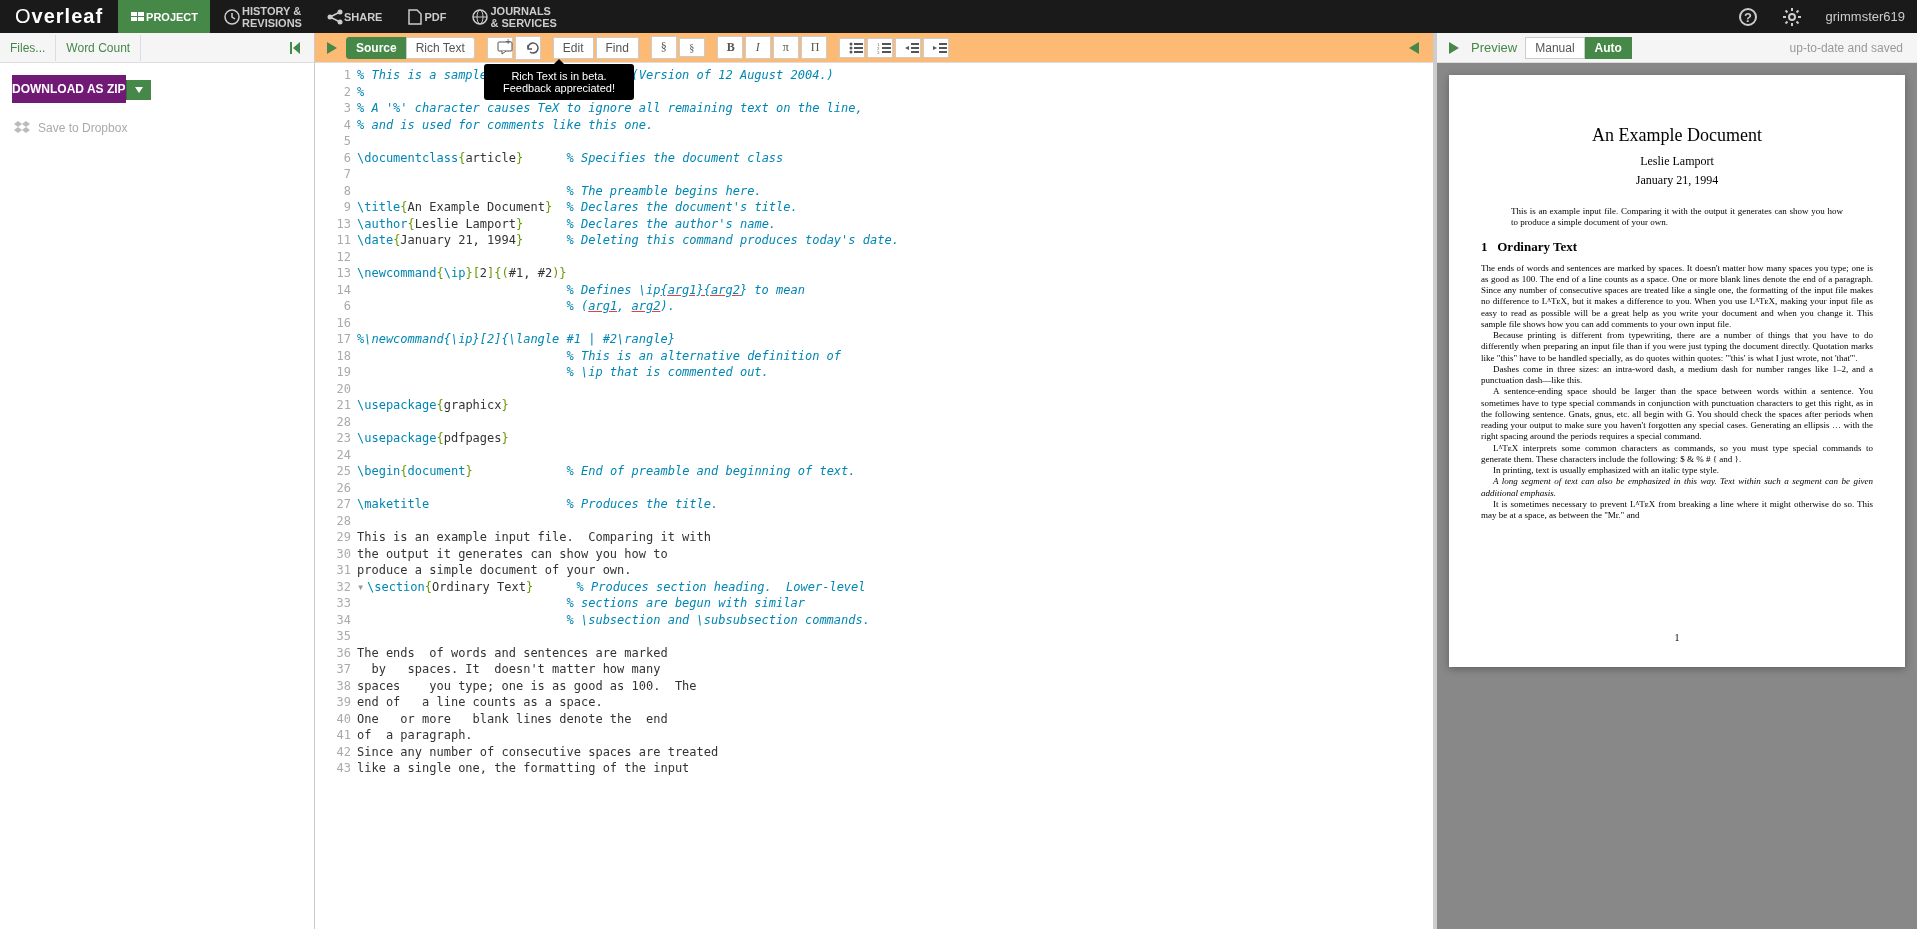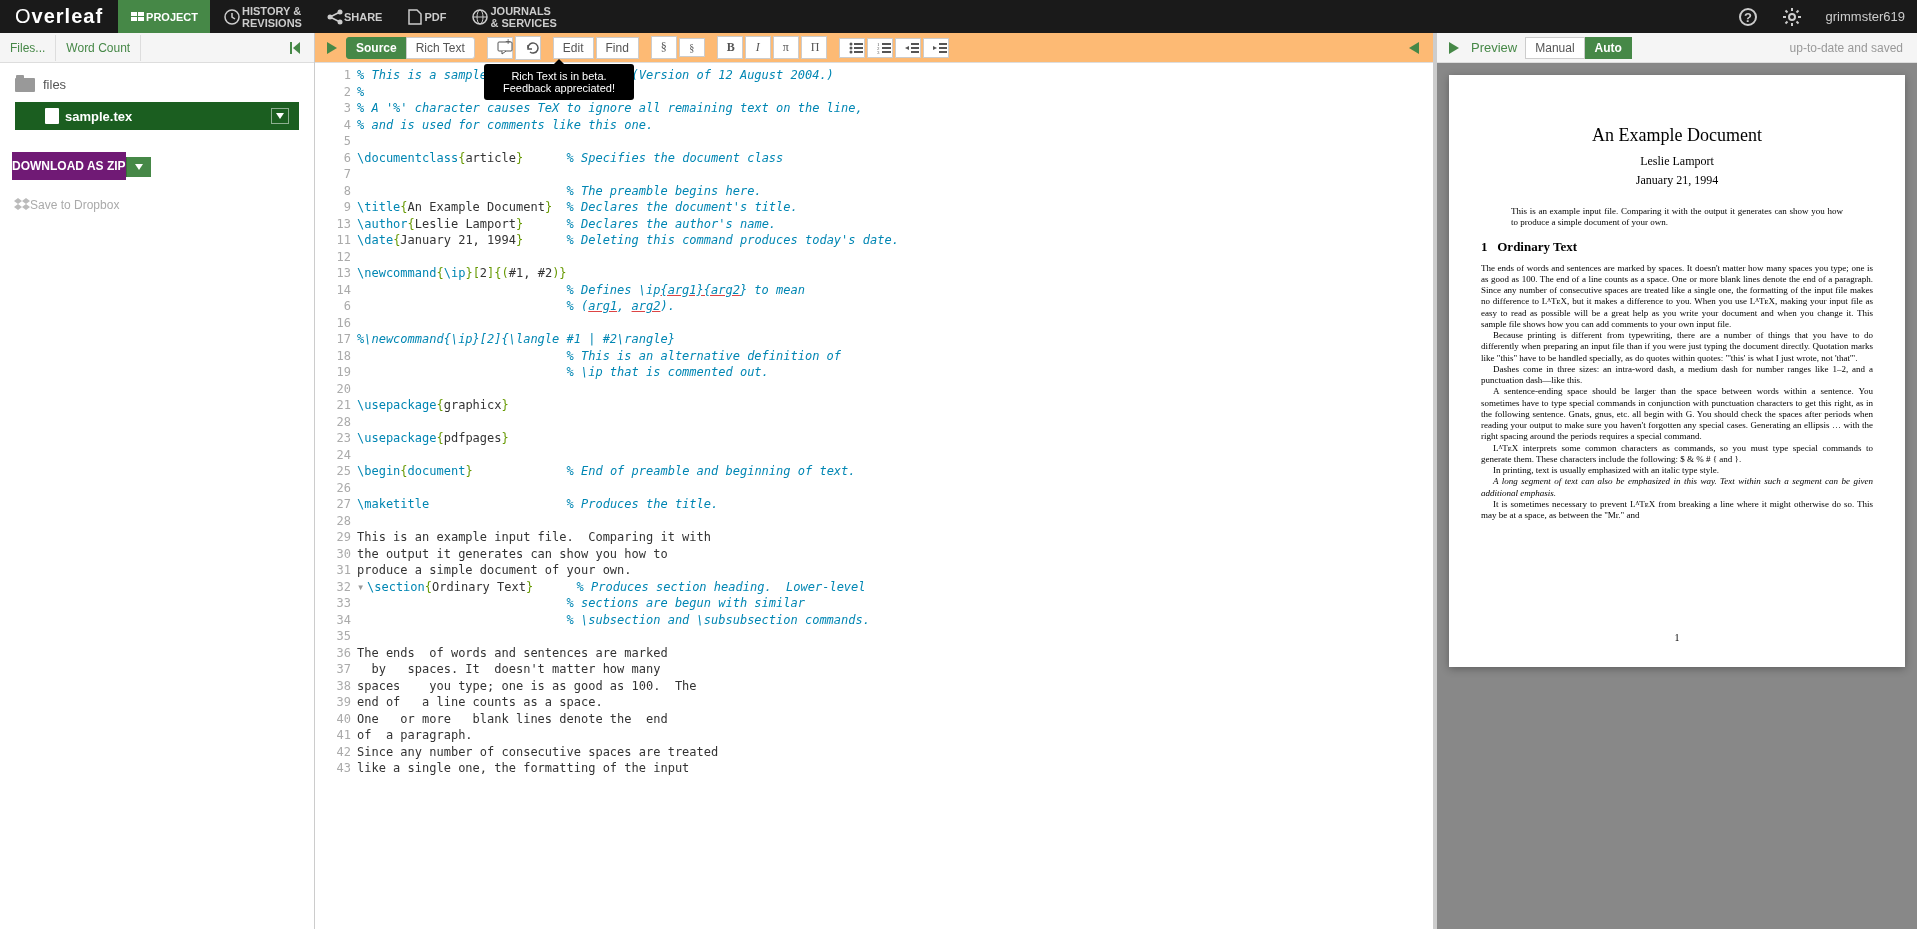--- a/index.html
+++ b/index.html
@@ -19,21 +19,21 @@
 .file-tree { padding: 10px 15px; }
 .file-root { display: flex; align-items: center; gap: 8px; color: #555; padding: 4px 0; }
 .folder-icon { width: 20px; height: 14px; background: #999; border-radius: 1px; position: relative; }
 .folder-icon:before { content: ''; position: absolute; top: -3px; left: 1px; width: 8px; height: 3px; background: #999; border-radius: 1px 1px 0 0; }
 .file-item { background: #1b5e20; color: #fff; display: flex; align-items: center; padding: 6px 10px 6px 30px; margin-top: 6px; font-weight: bold; gap: 6px; }
 .file-icon-w { width: 14px; height: 16px; background: #fff; border-radius: 1px; }
 .file-dd { margin-left: auto; border: 1px solid rgba(255,255,255,0.5); width: 18px; height: 16px; display: flex; align-items: center; justify-content: center; }
 .dl-area { padding: 12px; }
 .dl-btn { background: #701a75; color: #fff; padding: 7px 0; font-size: 12px; font-weight: bold; border: none; display: inline-flex; align-items: center; gap: 4px; }
 .dl-dd { background: #468847; color: #fff; padding: 7px 8px; border: none; border-left: 1px solid rgba(0,0,0,0.2); }
-.dropbox { color: #aaa; padding: 6px 14px; font-size: 12px; display: flex; align-items: center; gap: 0; }
+.dropbox { color: #aaa; padding: 6px 14px; font-size: 12px; display: flex; align-items: center; gap: 8px; }
 .editor-pane { flex: 1; display: flex; flex-direction: column; min-width: 0; border-right: 4px solid #ccc; position: relative; }
 .editor-toolbar { height: 30px; background: #fdba74; border-bottom: 1px solid #ddd; display: flex; align-items: center; padding: 0 6px; gap: 2px; }
 .et-arrow { color: #468847; padding: 0 4px; cursor: pointer; display:flex; align-items:center; }
 .et-btn { border: 1px solid #ccc; background: #fff; padding: 3px 9px; font-size: 12px; color: #555; cursor: pointer; }
 .et-btn.green { background: #468847; color: #fff; border-color: #468847; font-weight: bold; }
 .et-group { display: flex; margin-left: 2px; }
 .et-group .et-btn { border-radius: 0; margin-left: -1px; }
 .et-group .et-btn:first-child { border-radius: 3px 0 0 3px; }
 .et-group .et-btn:last-child { border-radius: 0 3px 3px 0; }
 .et-sep { width: 8px; }
@@ -154,35 +154,20 @@
 <div class="main">
   <div class="sidebar">
     <div class="sidebar-tabs">
       <div class="sidebar-tab">Files...</div>
       <div class="sidebar-tab">Word Count</div>
       <div class="sidebar-collapse">
         <svg width="18" height="18">
             <path d="M12 3 L5 9 L12 15" fill="#468847"></path>
             <rect x="2" y="3" width="2" height="12" fill="#468847"></rect>
           </svg>
-      </div>
-    </div>
-    <div class="file-tree">
-      <div class="file-root">
-        <div class="folder-icon"></div>
-        <span>files</span>
-      </div>
-      <div class="file-item">
-        <div class="file-icon-w"></div>
-        <span>sample.tex</span>
-        <div class="file-dd">
-          <svg width="8" height="6">
-              <path d="M0 0 L8 0 L4 6 Z" fill="#fff"></path>
-            </svg>
-        </div>
       </div>
     </div>
     <div class="dl-area">
       <button class="dl-btn">DOWNLOAD AS ZIP</button><button class="dl-dd"><svg width="8" height="6">
             <path d="M0 0 L8 0 L4 6 Z" fill="#fff"></path>
           </svg></button>
     </div>
     <div class="dropbox">
       <svg width="16" height="14">
           <path d="M4 0 L8 3 L4 6 L0 3 Z M12 0 L16 3 L12 6 L8 3 Z M4 6 L8 9 L4 12 L0 9 Z M12 6 L16 9 L12 12 L8 9 Z" fill="#bbb"></path>

